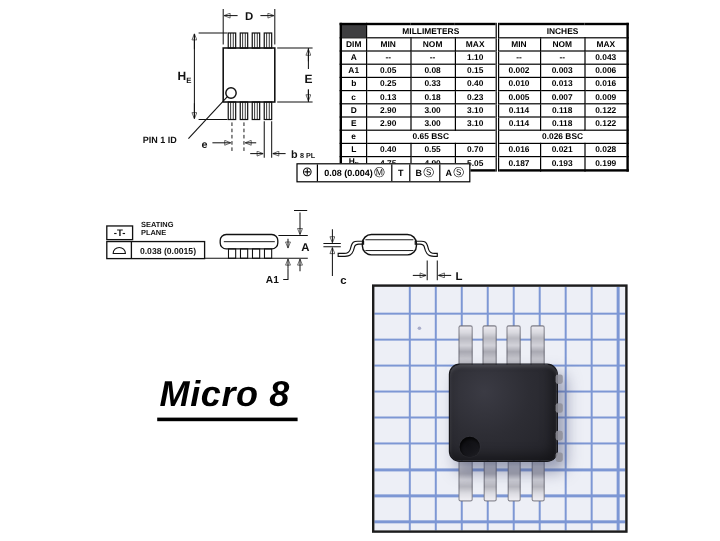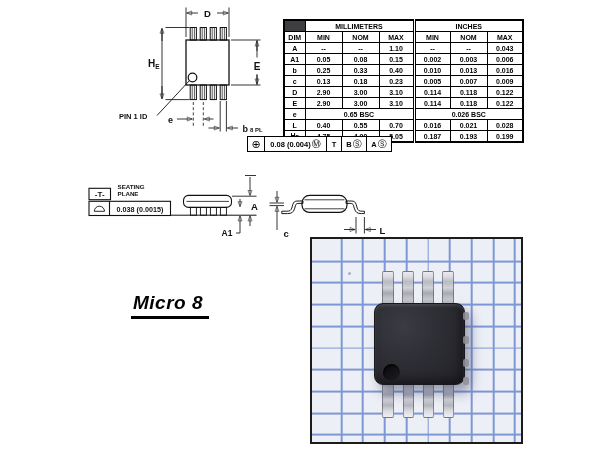--- a/index.html
+++ b/index.html
@@ -21,21 +21,21 @@
   
   .fcf{position:absolute;left:247px;top:136px;display:flex;height:16px;
        border:1.2px solid #000;background:#fff;box-sizing:border-box}
   .fcf .cell{display:flex;align-items:center;justify-content:center;border-left:1.2px solid #000;
              font-size:7.5px;font-weight:bold;color:#000;gap:1px;padding:0 2px;box-sizing:border-box}
   .fcf .cell:first-child{border-left:none}
   .fcf .sym{font-size:11px;font-weight:normal;line-height:1}
   .fcf .mod{font-size:9px;font-weight:normal;line-height:1}
 
   
-  .title{position:absolute;left:131px;top:292px;font-size:19px;font-style:italic;font-weight:bold;
+  .title{position:absolute;left:131px;top:312px;font-size:30px;font-style:italic;font-weight:bold;
          color:#000;border-bottom:3.5px solid #000;padding:0 6px 2px 2px;letter-spacing:.5px}
 
   
   .photo{position:absolute;left:310px;top:237px;width:213px;height:207px;box-sizing:border-box;
          border:2px solid #1c1c1c;background-color:#edeff6;overflow:hidden;
          background-image:
            repeating-linear-gradient(to right,transparent 0,transparent 19.7px,#7d97d4 19.7px,#7d97d4 21.7px),
            repeating-linear-gradient(to bottom,transparent 0,transparent 19.7px,#7d97d4 19.7px,#7d97d4 21.7px);
          background-position:8.7px 1.6px}
   .lead{position:absolute;width:11.5px;border:1px solid rgba(45,45,58,.45);box-sizing:border-box}

